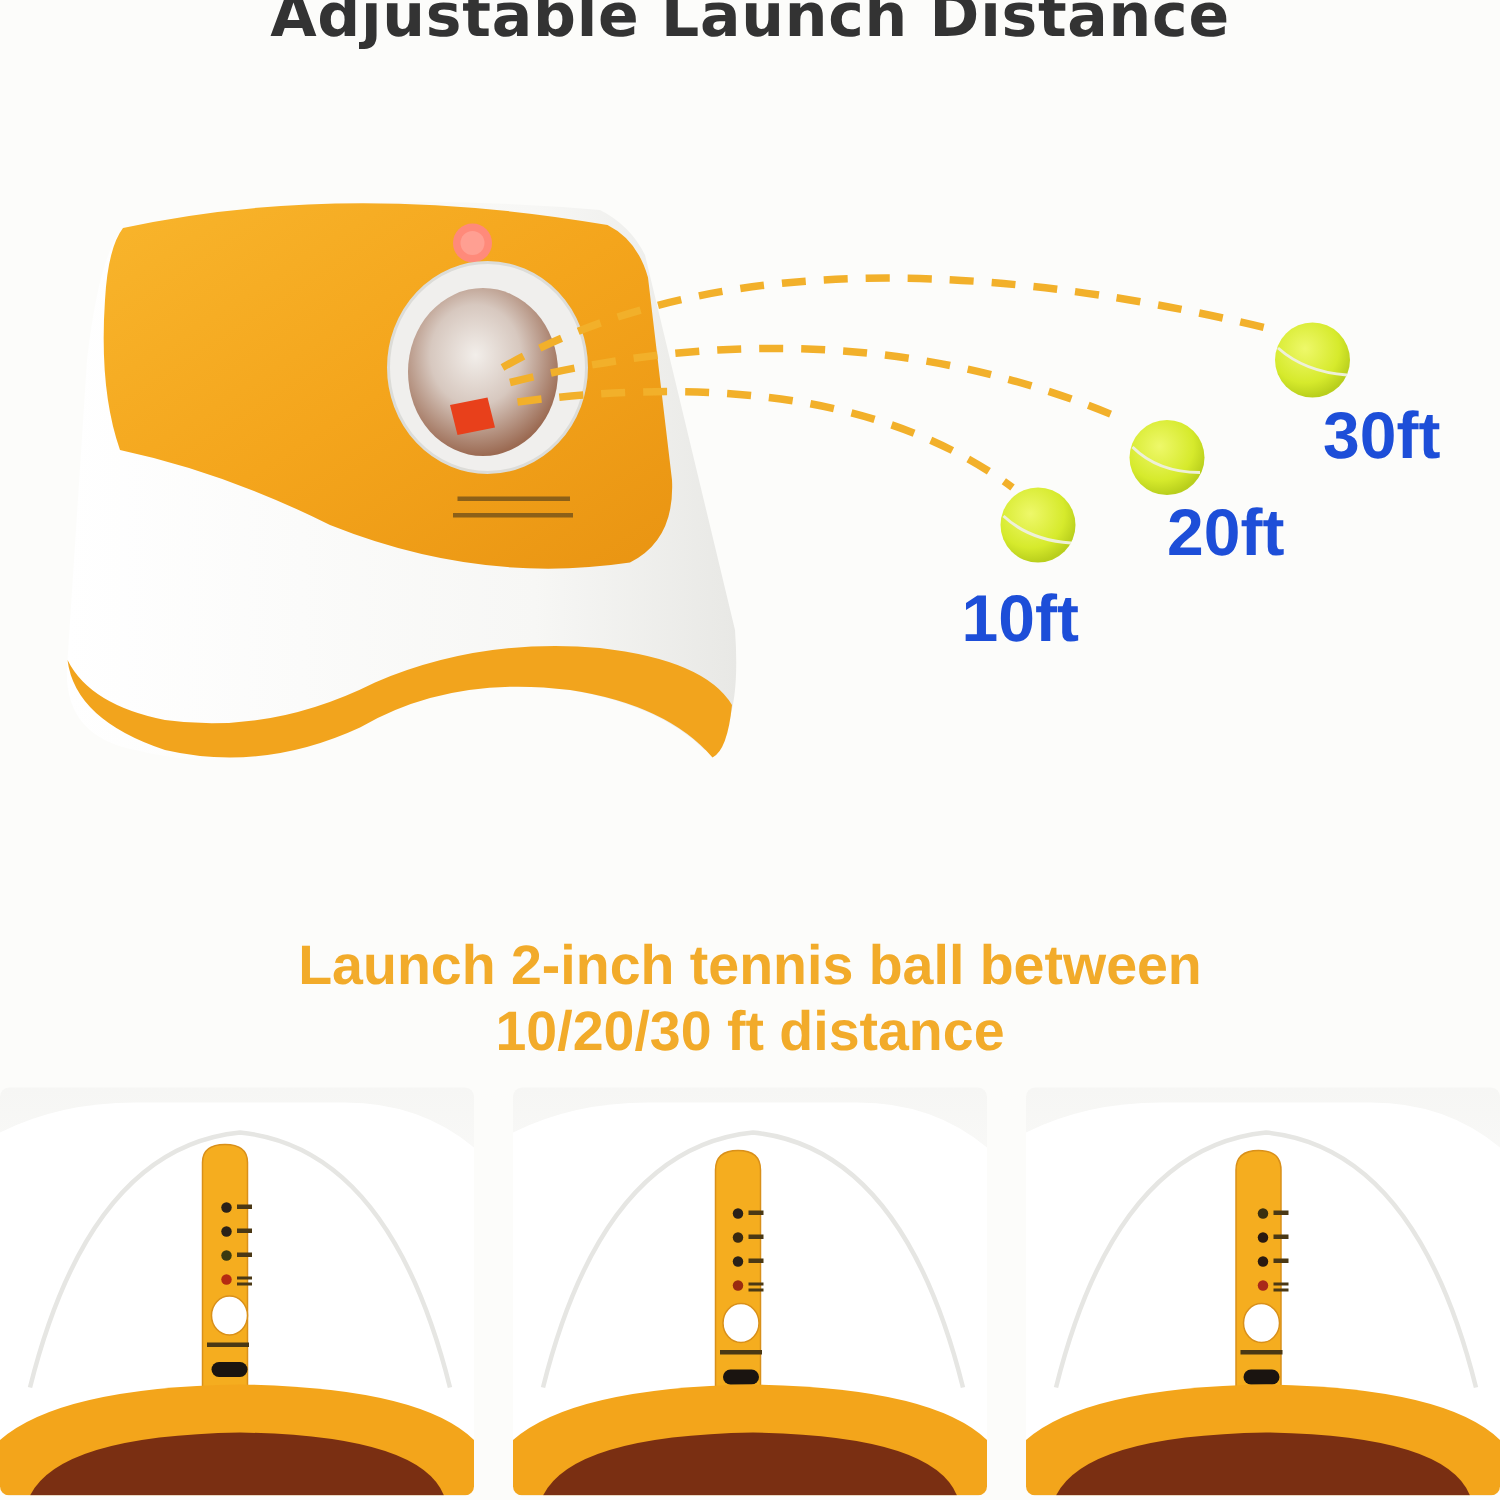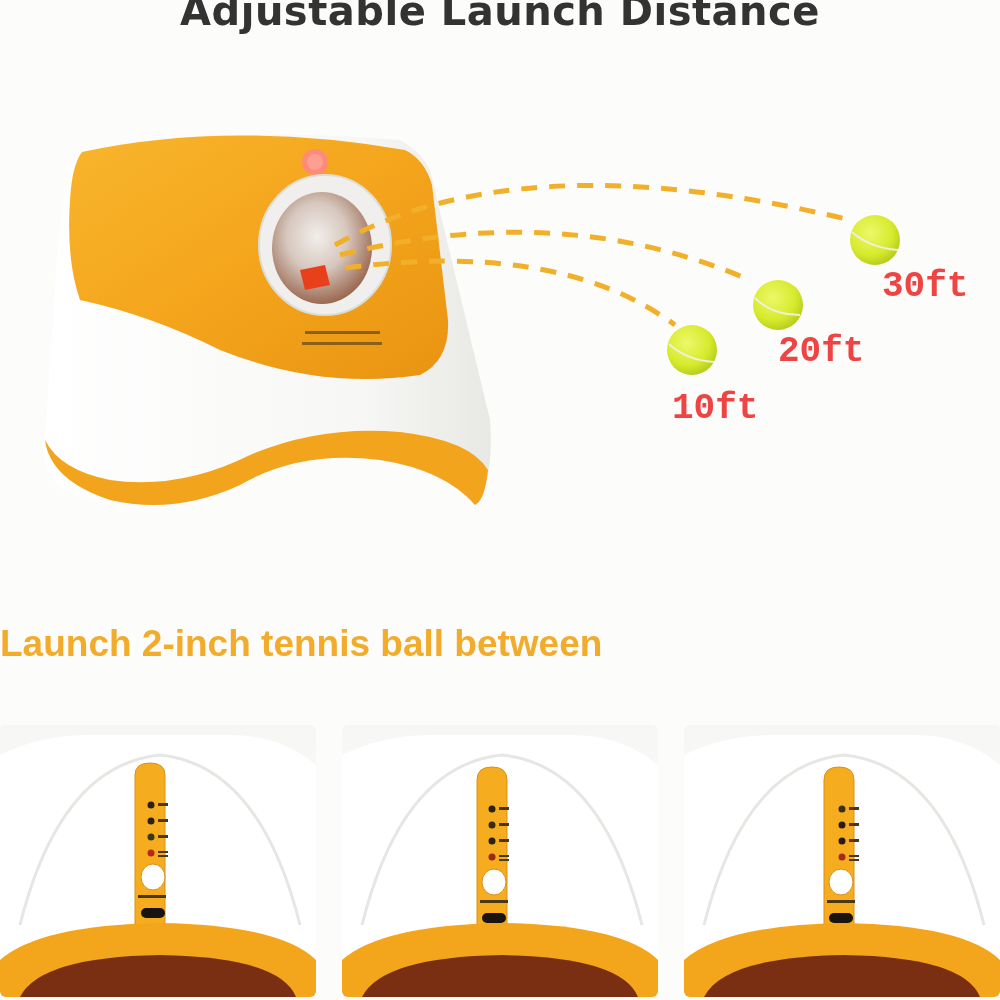--- a/index.html
+++ b/index.html
@@ -9,26 +9,26 @@
   .title {
     position: absolute; left: 0; top: -12px; width: 1000px; text-align: center;
     font-family: "DejaVu Sans", sans-serif; font-weight: bold; font-size: 40px;
     color: #333333; letter-spacing: 0.5px;
   }
 
   .hero { position: absolute; left: 0; top: 60px; width: 1000px; height: 520px; }
   .hero svg { position: absolute; left: 0; top: 0; }
 
   .dist-label {
-    position: absolute; font-family: Liberation Mono, monospace; font-weight: bold;
-    font-size: 36px; color: #ef4444;
+    position: absolute; font-family: Liberation Sans, sans-serif; font-weight: bold;
+    font-size: 44px; color: #1d4ed8;
   }
 
   .subtitle {
-    position: absolute; left: 0; top: 622px; width: 1000px; 
+    position: absolute; left: 0; top: 622px; width: 1000px; text-align: center;
     font-family: "Liberation Sans", sans-serif; font-weight: bold; font-size: 37px;
     line-height: 44px; color: #f2ab2a;
   }
 
   .panels { position: absolute; left: 0; top: 725px; width: 1000px; height: 275px; }
   .panel {
     position: absolute; top: 0; width: 316px; height: 272px; border-radius: 6px;
     overflow: hidden; background: linear-gradient(180deg, #f6f6f4 0%, #ffffff 60%, #f0f0ee 100%);
   }
   .panel svg { position: absolute; left: 0; top: 0; }
@@ -94,25 +94,26 @@
       <path d="M755 298 Q772 315 800 315" stroke="#eef0d8" stroke-width="2" fill="none"></path>
     </g>
     <g>
       <circle cx="692" cy="350" r="25" fill="url(#ballG)"></circle>
       <path d="M669 344 Q686 360 714 362" stroke="#eef0d8" stroke-width="2" fill="none"></path>
     </g>
   </svg>
 
   <div class="dist-label" style="left:882px; top:206px;">30ft</div>
   <div class="dist-label" style="left:778px; top:271px;">20ft</div>
-  <div class="dist-label" style="left:672px; top:328px;">10ft</div>
+  <div class="dist-label" style="left:641px; top:328px;">10ft</div>
 </div>
 
 <div class="subtitle">
   <div>Launch 2-inch tennis ball between</div>
+  <div>10/20/30 ft distance</div>
 </div>
 
 <div class="panels">
 
   <div class="panel" style="left:0px;">
     <svg width="316" height="272" viewBox="0 0 316 272">
       <path d="M0 30 Q40 10 90 10 L230 10 Q280 10 316 40 L316 272 L0 272 Z" fill="#ffffff"></path>
       <path d="M20 200 Q60 40 160 30 Q260 40 300 200" fill="none" stroke="#e6e6e3" stroke-width="3"></path>
       <path d="M135 50 Q135 38 150 38 Q165 38 165 50 L165 210 L135 210 Z" fill="#f5ad1f" stroke="#d9901a" stroke-width="1"></path>
       <circle cx="151" cy="80" r="3.5" fill="#2a2118"></circle>

